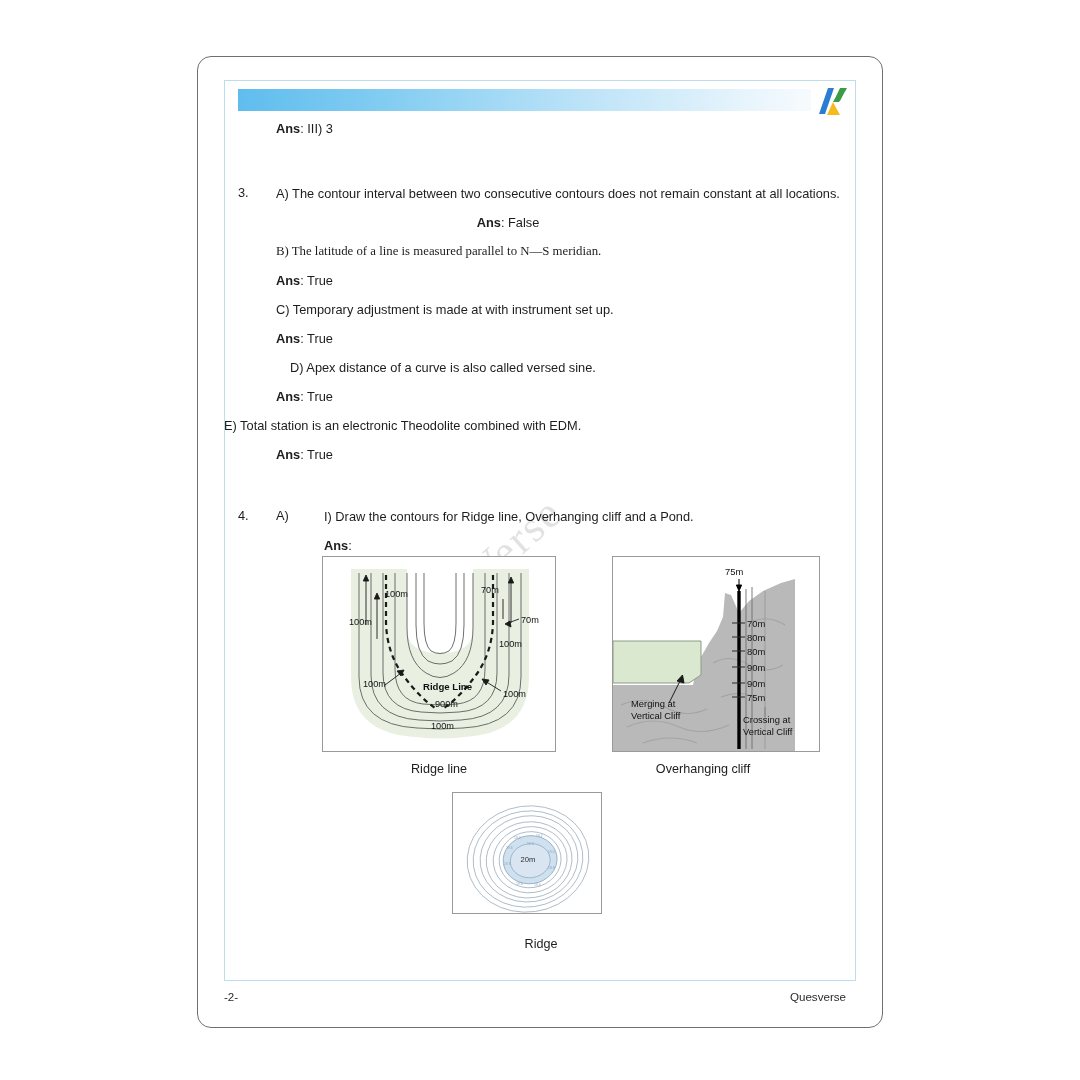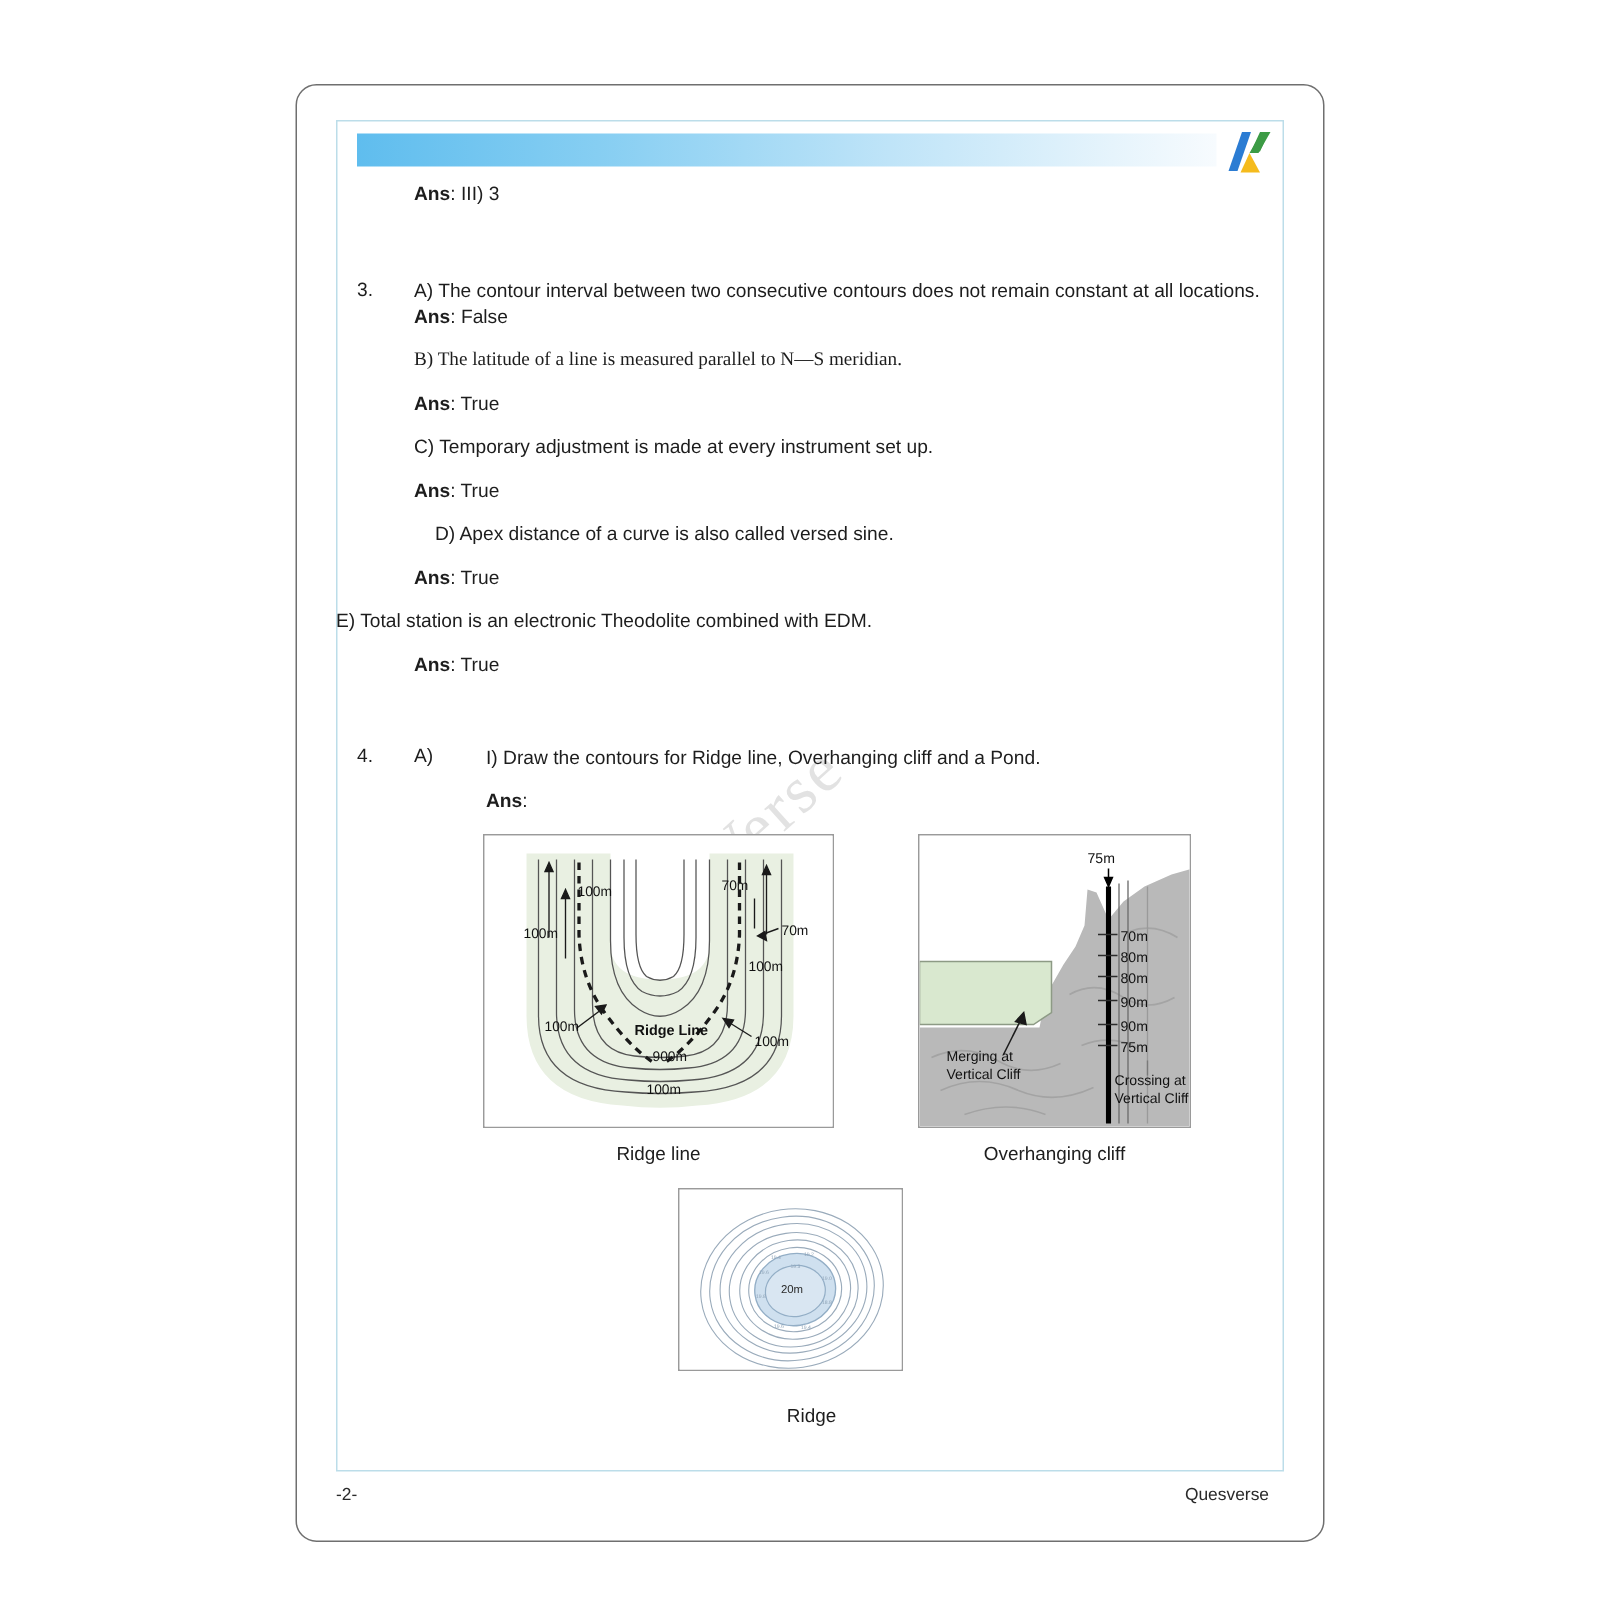--- a/index.html
+++ b/index.html
@@ -101,21 +101,21 @@
   
   .figs { position: absolute; left: 224px; top: 556px; width: 632px; z-index: 2; }
 
   .fig-box {
     position: absolute;
     border: 1px solid #9a9a9a;
     background: #ffffff;
     overflow: hidden;
   }
   .fig-ridge { left: 98px; top: 0px;  width: 234px; height: 196px; }
-  .fig-cliff { left: 388px; top: 0px; width: 182px; height: 196px; }
+  .fig-cliff { left: 388px; top: 0px; width: 208px; height: 196px; }
   .fig-pond  { left: 228px; top: 236px; width: 150px; height: 122px; }
 
   .fig-caption {
     position: absolute;
     font-size: 12.6px;
     color: #1d1d1d;
     text-align: center;
   }
   .cap-ridge { left: 98px; top: 206px; width: 234px; }
   .cap-cliff { left: 388px; top: 206px; width: 182px; }
@@ -163,30 +163,30 @@
 
     <div class="line" style="margin-left:52px; margin-top:8px;">
       <span class="ans-label">Ans</span><span>:</span>&nbsp;<span>III) 3</span>
     </div>
 
     <div class="row" style="height:0; margin-top:48px;">
       <span class="qnum">3.</span>
     </div>
 
     <div class="line" style="margin-left:52px;">A) The contour interval between two consecutive contours does not remain constant at all locations.</div>
-    <div class="line" style="margin-left:52px; ">
+    <div class="line" style="margin-left:52px; margin-top:12px;text-align:center;">
       <span class="ans-label">Ans</span><span>: False</span>
     </div>
 
     <div class="line" style="margin-left:52px; margin-top:12px;font-family:Liberation Serif, serif;">B) The latitude of a line is measured parallel to N—S meridian.</div>
     <div class="line" style="margin-left:52px; margin-top:12px;">
       <span class="ans-label">Ans</span><span>: True</span>
     </div>
 
-    <div class="line" style="margin-left:52px; margin-top:12px;">C) Temporary adjustment is made at every instrument set up.</div>
+    <div class="line" style="margin-left:52px; margin-top:12px;">C) Temporary adjustment is made at with instrument set up.</div>
     <div class="line" style="margin-left:52px; margin-top:12px;">
       <span class="ans-label">Ans</span><span>: True</span>
     </div>
 
     <div class="line" style="margin-left:66px; margin-top:12px;">D) Apex distance of a curve is also called versed sine.</div>
     <div class="line" style="margin-left:52px; margin-top:12px;">
       <span class="ans-label">Ans</span><span>: True</span>
     </div>
 
     <div class="line" style="margin-top:12px;">E) Total station is an electronic Theodolite combined with EDM.</div>

